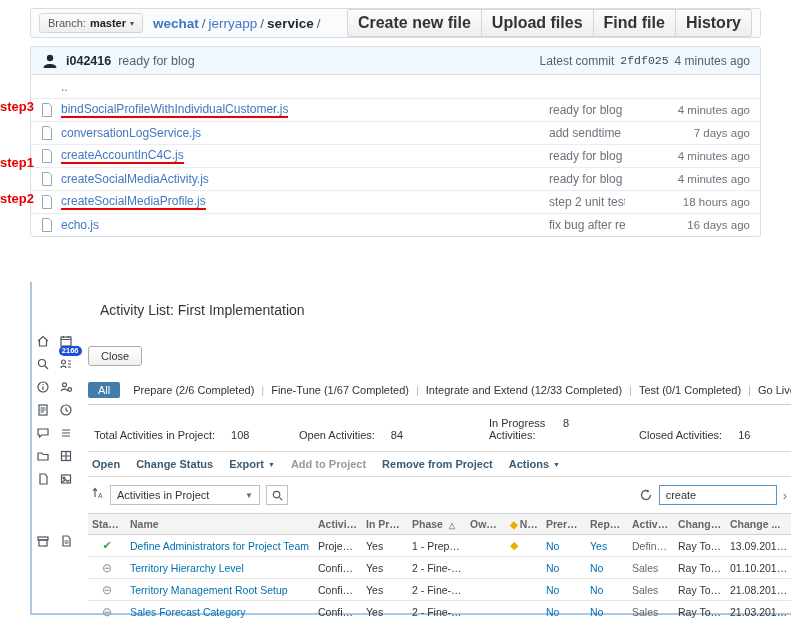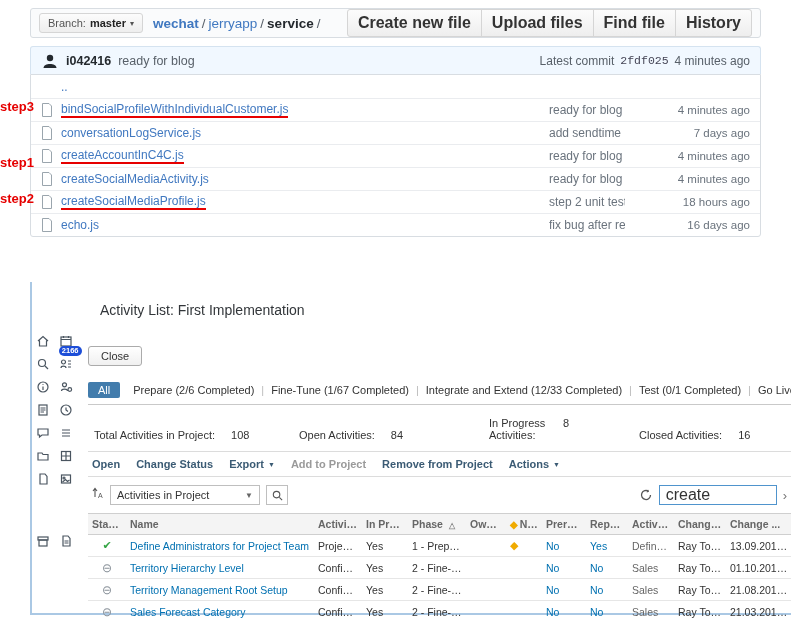--- a/index.html
+++ b/index.html
@@ -91,21 +91,21 @@
 
   .filterbar { display:flex; align-items:center; gap:6px; padding:8px 4px 8px 2px; }
   .sort-icon svg { width:14px; height:14px; }
   .scope-select { width:150px; border:1px solid #bfbfbf; background:#fff; font-size:11px;
            color:#333; padding:2px 6px; display:flex; align-items:center; height:20px; cursor:pointer; }
   .sel-caret { margin-left:auto; font-size:8px; color:#666; }
   .search-btn { width:22px; height:20px; border:1px solid #bfbfbf; background:#fff;
            display:flex; align-items:center; justify-content:center; cursor:pointer; }
   .fright { margin-left:auto; display:flex; align-items:center; gap:6px; }
   .refresh-btn { border:0; background:none; padding:0; cursor:pointer; display:flex; }
-  .search-input { width:118px; height:20px; border:1px solid #4f94cd; font-size:16px;
+  .search-input { width:118px; height:20px; border:1px solid #4f94cd; font-size:11px;
            padding:2px 6px; color:#333; font-family:inherit; }
   .chev { color:#777; font-size:13px; cursor:pointer; }
 
   .grid { border-top:1px solid #cfcfcf; overflow:hidden; }
   .grow { display:flex; min-width:706px; align-items:center; height:22px;
           border-bottom:1px solid #e6e6e6; font-size:10.5px; color:#333; }
   .ghead { background:#f4f4f4; border-bottom:1px solid #cfcfcf; color:#666; font-weight:bold; height:21px; }
   .cell { padding:0 4px; white-space:nowrap; overflow:hidden; text-overflow:ellipsis; flex:none; }
   .c0 { width:38px; text-align:center; }
   .c1 { width:188px; } .c2 { width:48px; } .c3 { width:46px; } .c4 { width:58px; }

